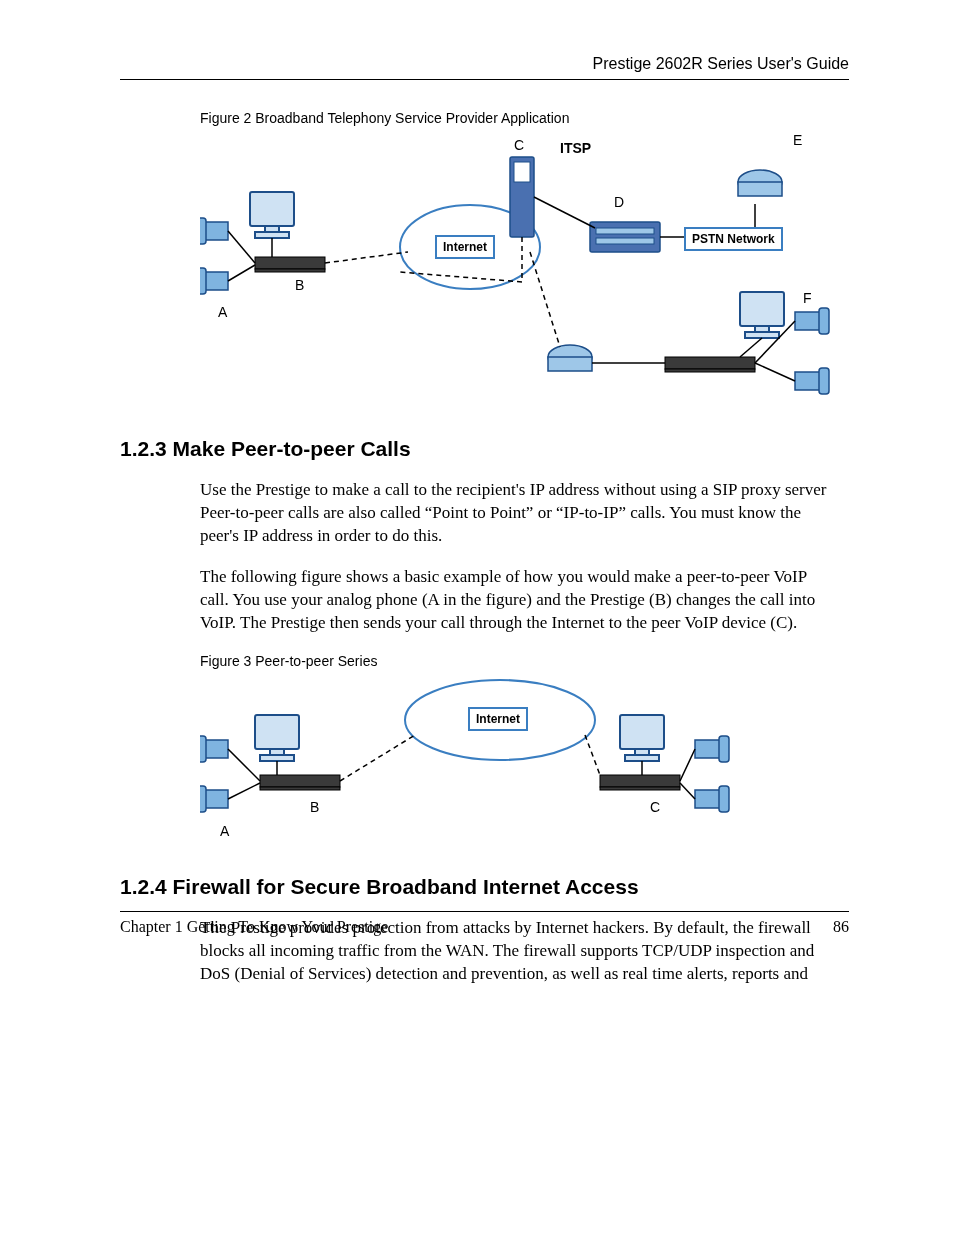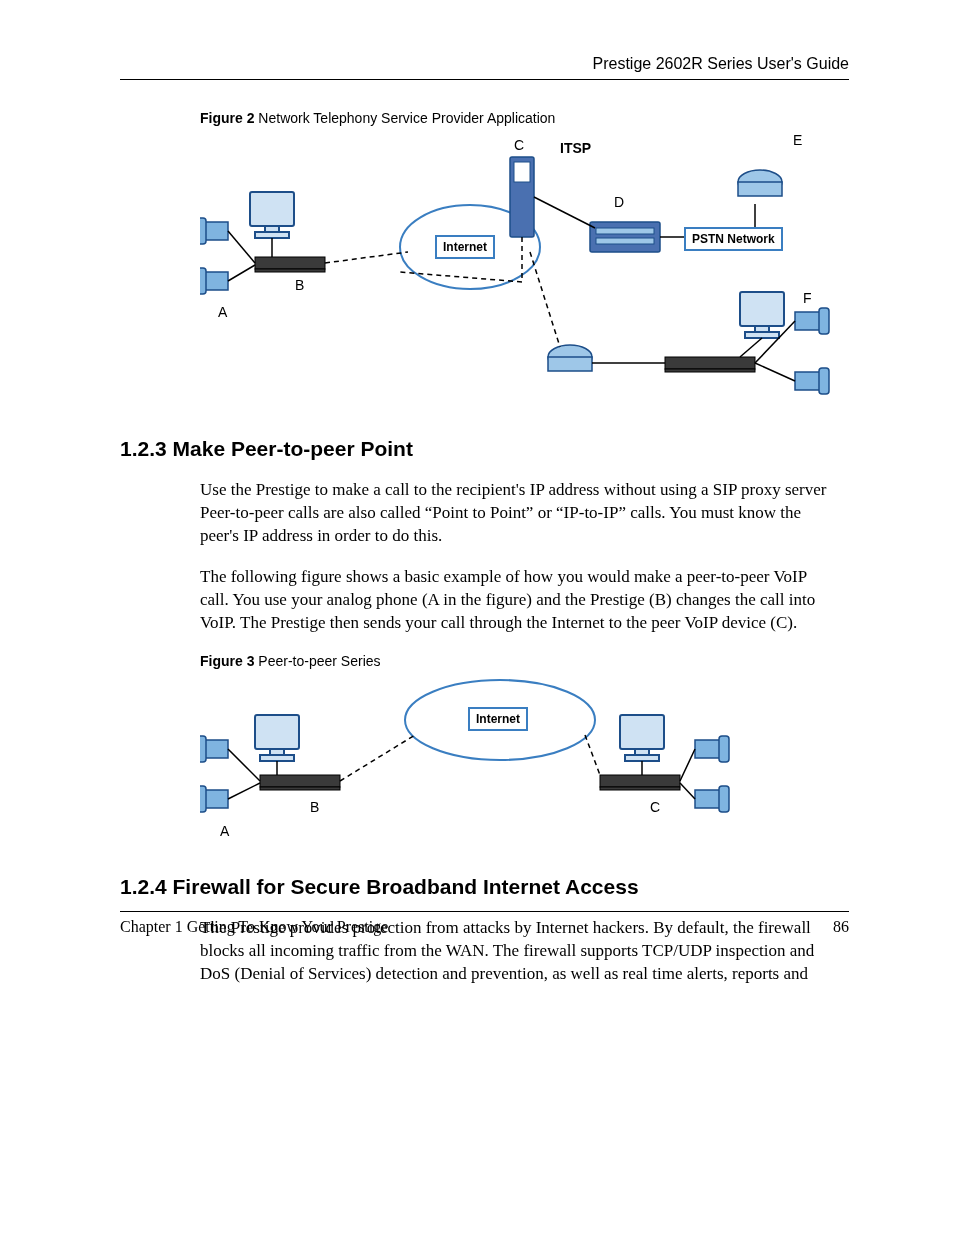--- a/index.html
+++ b/index.html
@@ -1,20 +1,20 @@
 <!DOCTYPE html>
 <html><head>
 <meta charset="utf-8">
 <style>
   html,body{margin:0;padding:0;background:#fff;font-family:"Times New Roman",Times,serif;color:#000}
   .page{width:954px;height:986px;position:relative;box-sizing:border-box;padding:55px 105px 0 120px}
   .running-head{text-align:right;font-family:Helvetica,Arial,sans-serif;font-size:16px;color:#000;margin-bottom:6px}
   hr.rule{border:none;border-top:1.5px solid #000;margin:0 0 30px 0}
   .figcap{font-family:Helvetica,Arial,sans-serif;font-size:14px;margin-left:80px;margin-bottom:6px}
-  .figcap b{font-weight:bold}
+  .figcap b{font-weight:normal}
   .fig2{margin-left:80px;width:640px;height:275px;position:relative}
   .fig3{margin-left:80px;width:640px;height:170px;position:relative;margin-bottom:25px}
   .lbl{position:absolute;font-family:Helvetica,Arial,sans-serif;font-size:14px}
   .h2{font-family:Helvetica,Arial,sans-serif;font-size:21px;font-weight:bold;margin:30px 0 18px 0}
   .body-indent{margin-left:80px;margin-right:0}
   p.body{font-size:17px;line-height:1.35;margin:0 16px 18px 0}
   .footer{position:absolute;left:120px;right:105px;bottom:50px}
   .footer hr{border:none;border-top:1.5px solid #000;margin:0 0 6px 0}
   .footer .row{display:flex;justify-content:space-between;font-family:"Times New Roman",Times,serif;font-size:16px}
   
@@ -31,21 +31,21 @@
 </style>
 </head>
 <body>
 
 <div class="page">
 
   <div class="running-head">Prestige 2602R Series User's Guide</div>
   <hr class="rule">
 
   <div class="figcap">
-    <b>Figure 2</b><span>   Network Telephony Service Provider Application</span>
+    <b>Figure 2</b><span>   Broadband Telephony Service Provider Application</span>
   </div>
 
   <div class="fig2">
     <svg width="640" height="275">
 
       <rect class="monitor" x="50" y="60" width="44" height="34" rx="2"></rect>
         <rect class="monitor" x="65" y="94" width="14" height="6"></rect>
         <rect class="monitor" x="55" y="100" width="34" height="6"></rect>
 
       <g class="phone">
@@ -112,21 +112,21 @@
     <span class="lbl" style="left:314px;top:5px">C</span>
     <span class="lbl" style="left:414px;top:62px">D</span>
     <span class="lbl" style="left:593px;top:0px">E</span>
     <span class="lbl" style="left:603px;top:158px">F</span>
     <span class="lbl" style="left:360px;top:8px;font-weight:bold">ITSP</span>
     <div class="box" style="left:235px;top:103px">Internet</div>
     <div class="box" style="left:484px;top:95px">PSTN Network</div>
     <div class="cloud" style="left:490px;top:78px;width:130px;height:58px;z-index:-1"></div>
   </div>
 
-  <div class="h2">1.2.3  Make Peer-to-peer Point</div>
+  <div class="h2">1.2.3  Make Peer-to-peer Calls</div>
   <div class="body-indent">
     <p class="body">Use the Prestige to make a call to the recipient's IP address without using a SIP proxy server Peer-to-peer calls are also called “Point to Point” or “IP-to-IP” calls. You must know the peer's IP address in order to do this.</p>
     <p class="body">The following figure shows a basic example of how you would make a peer-to-peer VoIP call. You use your analog phone (A in the figure) and the Prestige (B) changes the call into VoIP. The Prestige then sends your call through the Internet to the peer VoIP device (C).</p>
   </div>
 
   <div class="figcap">
     <b>Figure 3</b><span>   Peer-to-peer Series</span>
   </div>
 
   <div class="fig3">

